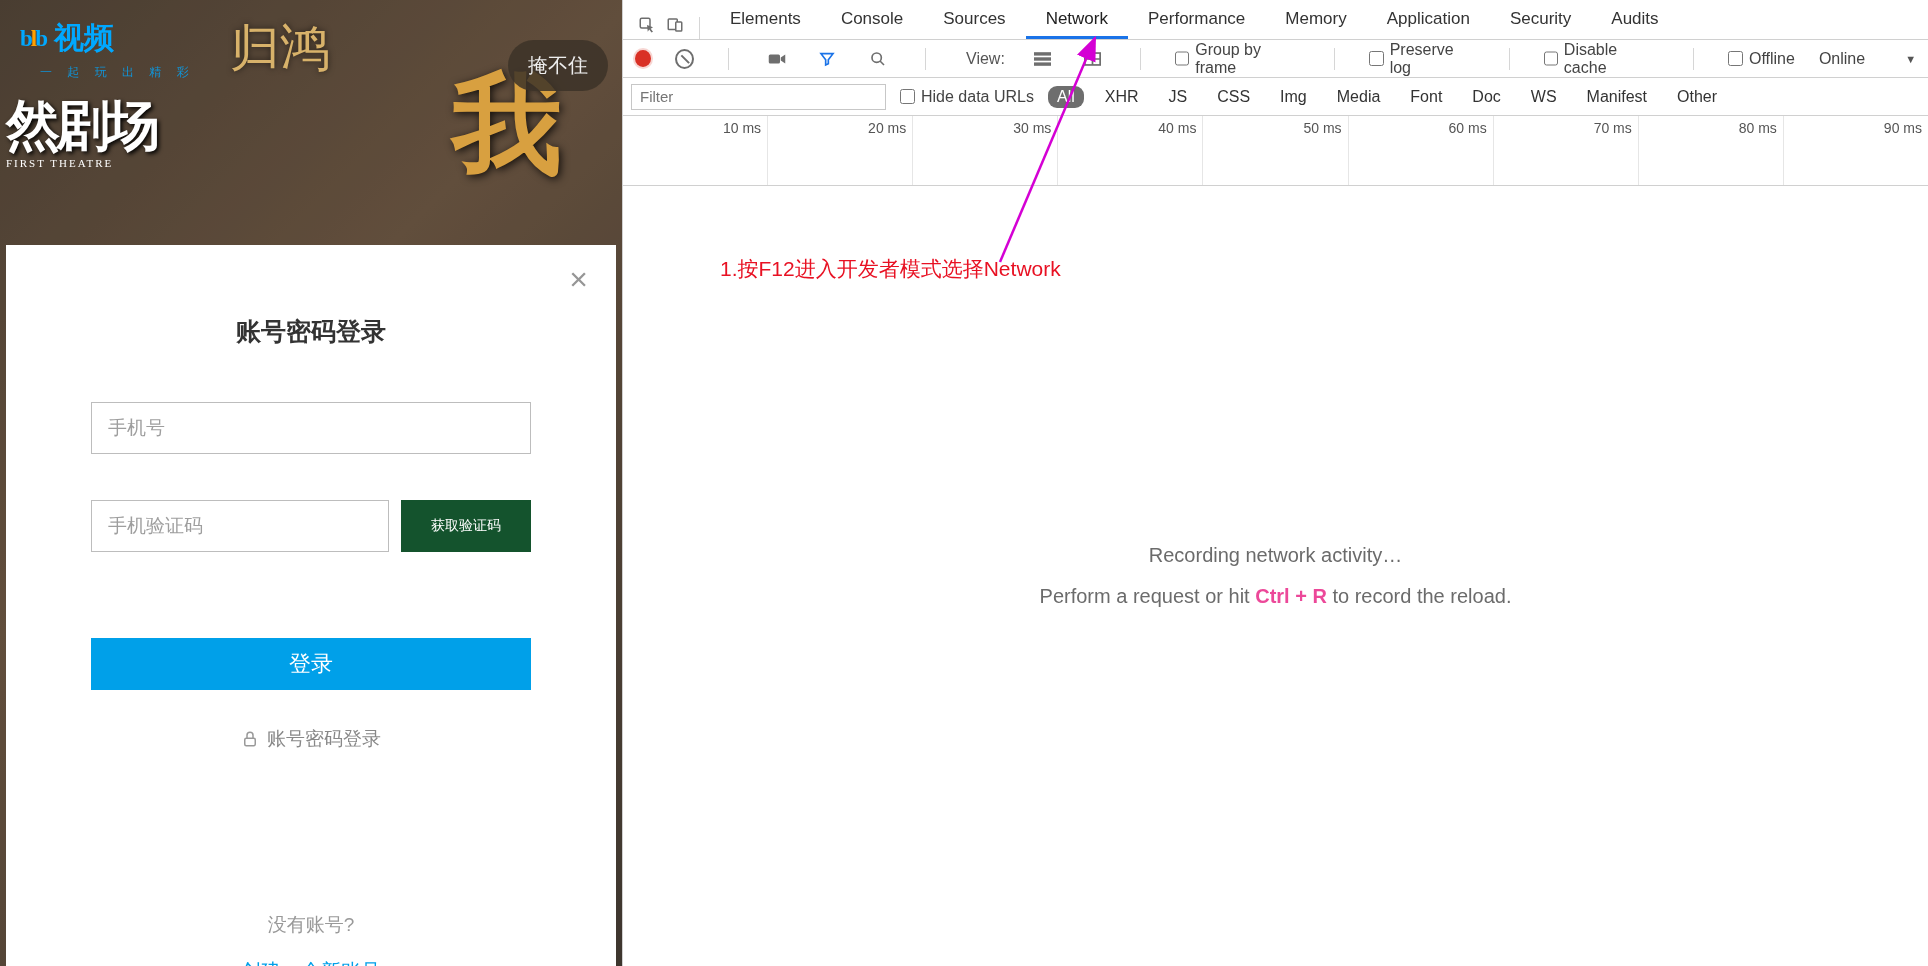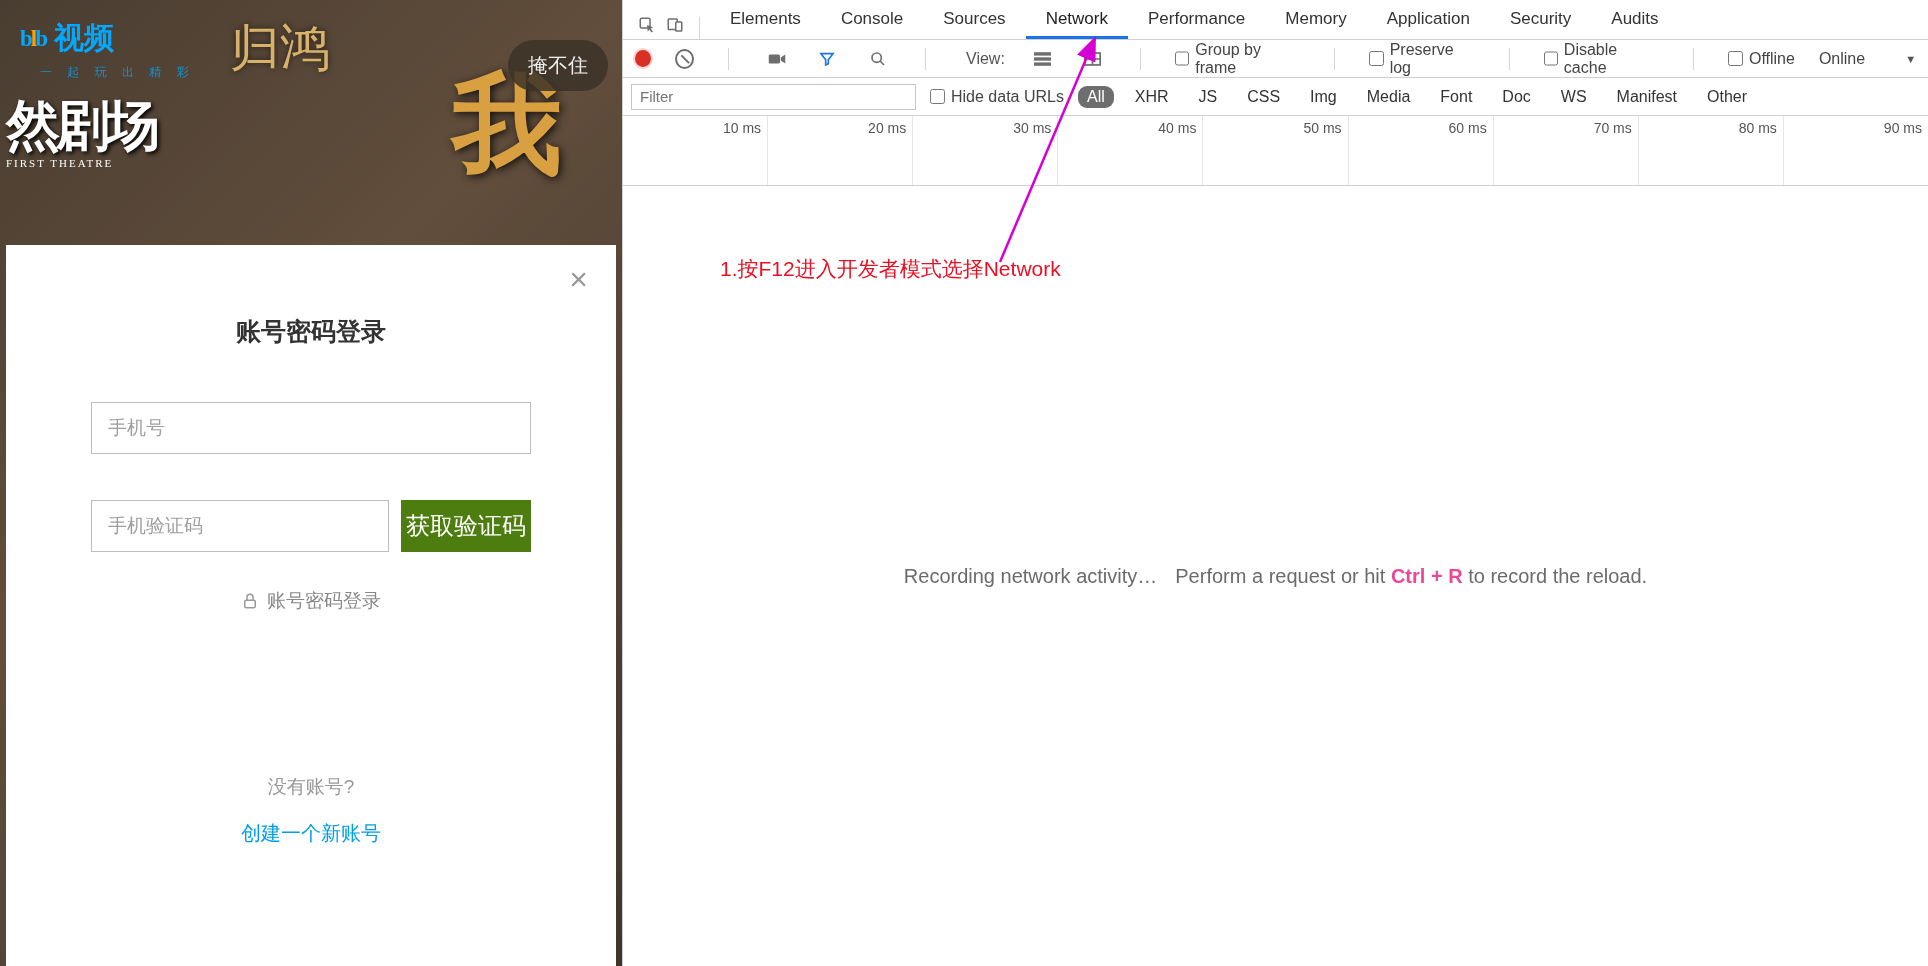--- a/index.html
+++ b/index.html
@@ -23,21 +23,21 @@
 .qr-hint{position:absolute;left:14px;top:250px;width:65px;height:65px;background:repeating-linear-gradient(0deg,#333 0 3px,#ddd 3px 6px),repeating-linear-gradient(90deg,#333 0 3px,#ddd 3px 6px);background-blend-mode:multiply;opacity:.7;border-radius:4px}
 
 .modal{position:absolute;left:6px;top:245px;right:6px;bottom:0;background:#fff;z-index:5;padding:0 24px}
 .close-x{position:absolute;right:28px;top:18px;font-size:32px;color:#969696;cursor:pointer;line-height:1}
 .modal-title{text-align:center;font-size:25px;color:#333;margin-top:70px;font-weight:600}
 .field-wrap{width:440px;margin:54px auto 12px}
 .text-input{width:100%;height:52px;border:1px solid #bdbdbd;padding:0 16px;font-size:19px;color:#333;outline:none}
 .text-input::placeholder{color:#9e9e9e}
 .code-row{width:440px;margin:46px auto 0;display:flex;gap:12px}
 .code-row .text-input{flex:1}
-.get-code{width:130px;background:#4d7c0f;color:#fff;border:none;font-size:24px;cursor:pointer}
+.get-code{width:130px;background:#14532d;color:#fff;border:none;font-size:14px;cursor:pointer}
 .login-btn{display:block;width:440px;margin:86px auto 0;height:52px;background:#00a0e9;color:#fff;border:none;font-size:22px;cursor:pointer}
 .pwd-login{display:flex;align-items:center;justify-content:center;gap:8px;margin-top:36px;color:#888;font-size:19px;cursor:pointer}
 .lock-ic{width:18px;height:18px}
 .no-account{text-align:center;color:#999;font-size:19px;margin-top:160px}
 .create{text-align:center;color:#00a0e9;font-size:20px;margin-top:20px;cursor:pointer}
 
 
 .devtools{flex:1;height:100%;border-left:1px solid #d0d0d0;display:flex;flex-direction:column;background:#fff;font-size:15px;color:#333;position:relative}
 .dt-tabs{height:40px;border-bottom:1px solid #d0d0d0;display:flex;align-items:flex-end;padding:0 10px;gap:0}
 .dt-ic-btn{width:28px;height:28px;display:flex;align-items:center;justify-content:center;color:#6e6e6e;cursor:pointer}
@@ -51,33 +51,33 @@
 .no-sign::after{content:"";position:absolute;left:2px;right:2px;top:50%;height:2px;background:#6e6e6e;transform:rotate(45deg) translateY(-1px)}
 .funnel{color:#1a73e8}
 .view-lbl{color:#555;margin-left:6px}
 .vm-ic{color:#6e6e6e}
 .chk{display:flex;align-items:center;gap:6px;color:#444}
 .chk input{width:15px;height:15px}
 .online-dd{display:flex;align-items:center;gap:4px;color:#444;cursor:pointer}
 .dd-caret{font-size:11px;color:#555;margin-left:36px}
 
 .dt-filter{height:38px;border-bottom:1px solid #d0d0d0;display:flex;align-items:center;padding:0 8px;gap:14px;font-size:16px;color:#444}
-.filter-input{width:285px;height:26px;border:1px solid #c7c7c7;background:#fff;padding:0 8px;font-size:15px;color:#333;outline:none}
+.filter-input{width:255px;height:26px;border:1px solid #c7c7c7;background:#fff;padding:0 8px;font-size:15px;color:#333;outline:none}
 .pill{padding:2px 9px;border-radius:9px;cursor:pointer;color:#333}
 .pill.active{background:#6e6e6e;color:#fff}
 
 .timeline{height:70px;border-bottom:1px solid #d0d0d0;position:relative;display:flex}
 .tcol{flex:1;border-right:1px solid #e6e6e6;position:relative}
 .tcol:last-child{border-right:none}
 .tlabel{position:absolute;right:6px;top:4px;font-size:14px;color:#555}
 
 .annot{position:absolute;left:720px;top:255px;color:#e81123;font-size:21px;z-index:30;font-family:"Microsoft YaHei",sans-serif}
 .arrow-svg{position:absolute;left:980px;top:32px;z-index:30;pointer-events:none}
 
-.net-body{flex:1;display:flex;flex-direction:row;align-items:center;justify-content:center;color:#6b6b6b;font-size:20px;gap:18px}
+.net-body{flex:1;display:flex;flex-direction:column;align-items:center;justify-content:center;color:#6b6b6b;font-size:20px;gap:18px}
 .net-body .l2{color:#6b6b6b}
 .net-body b{color:#ec4899;font-weight:700}
 </style>
 </head>
 <body>
 
 <div class="left-pane">
   <div class="page-bg"></div>
   <div class="page-dim"></div>
   <div class="logo">
@@ -97,20 +97,21 @@
   <div class="modal">
     <div class="close-x">×</div>
     <div class="modal-title">账号密码登录</div>
     <div class="field-wrap">
       <input class="text-input" placeholder="手机号" style="">
     </div>
     <div class="code-row">
       <input class="text-input" placeholder="手机验证码" style="">
       <button class="get-code">获取验证码</button>
     </div>
+    <button class="login-btn">登录</button>
     <div class="pwd-login">
       <svg class="lock-ic" viewBox="0 0 24 24" fill="none" stroke="#999" stroke-width="2">
           <rect x="5" y="11" width="14" height="10" rx="2"></rect>
           <path d="M8 11V7a4 4 0 0 1 8 0v4"></path>
         </svg>
       <span>账号密码登录</span>
     </div>
     <div class="no-account">没有账号?</div>
     <div class="create">创建一个新账号</div>
   </div>

